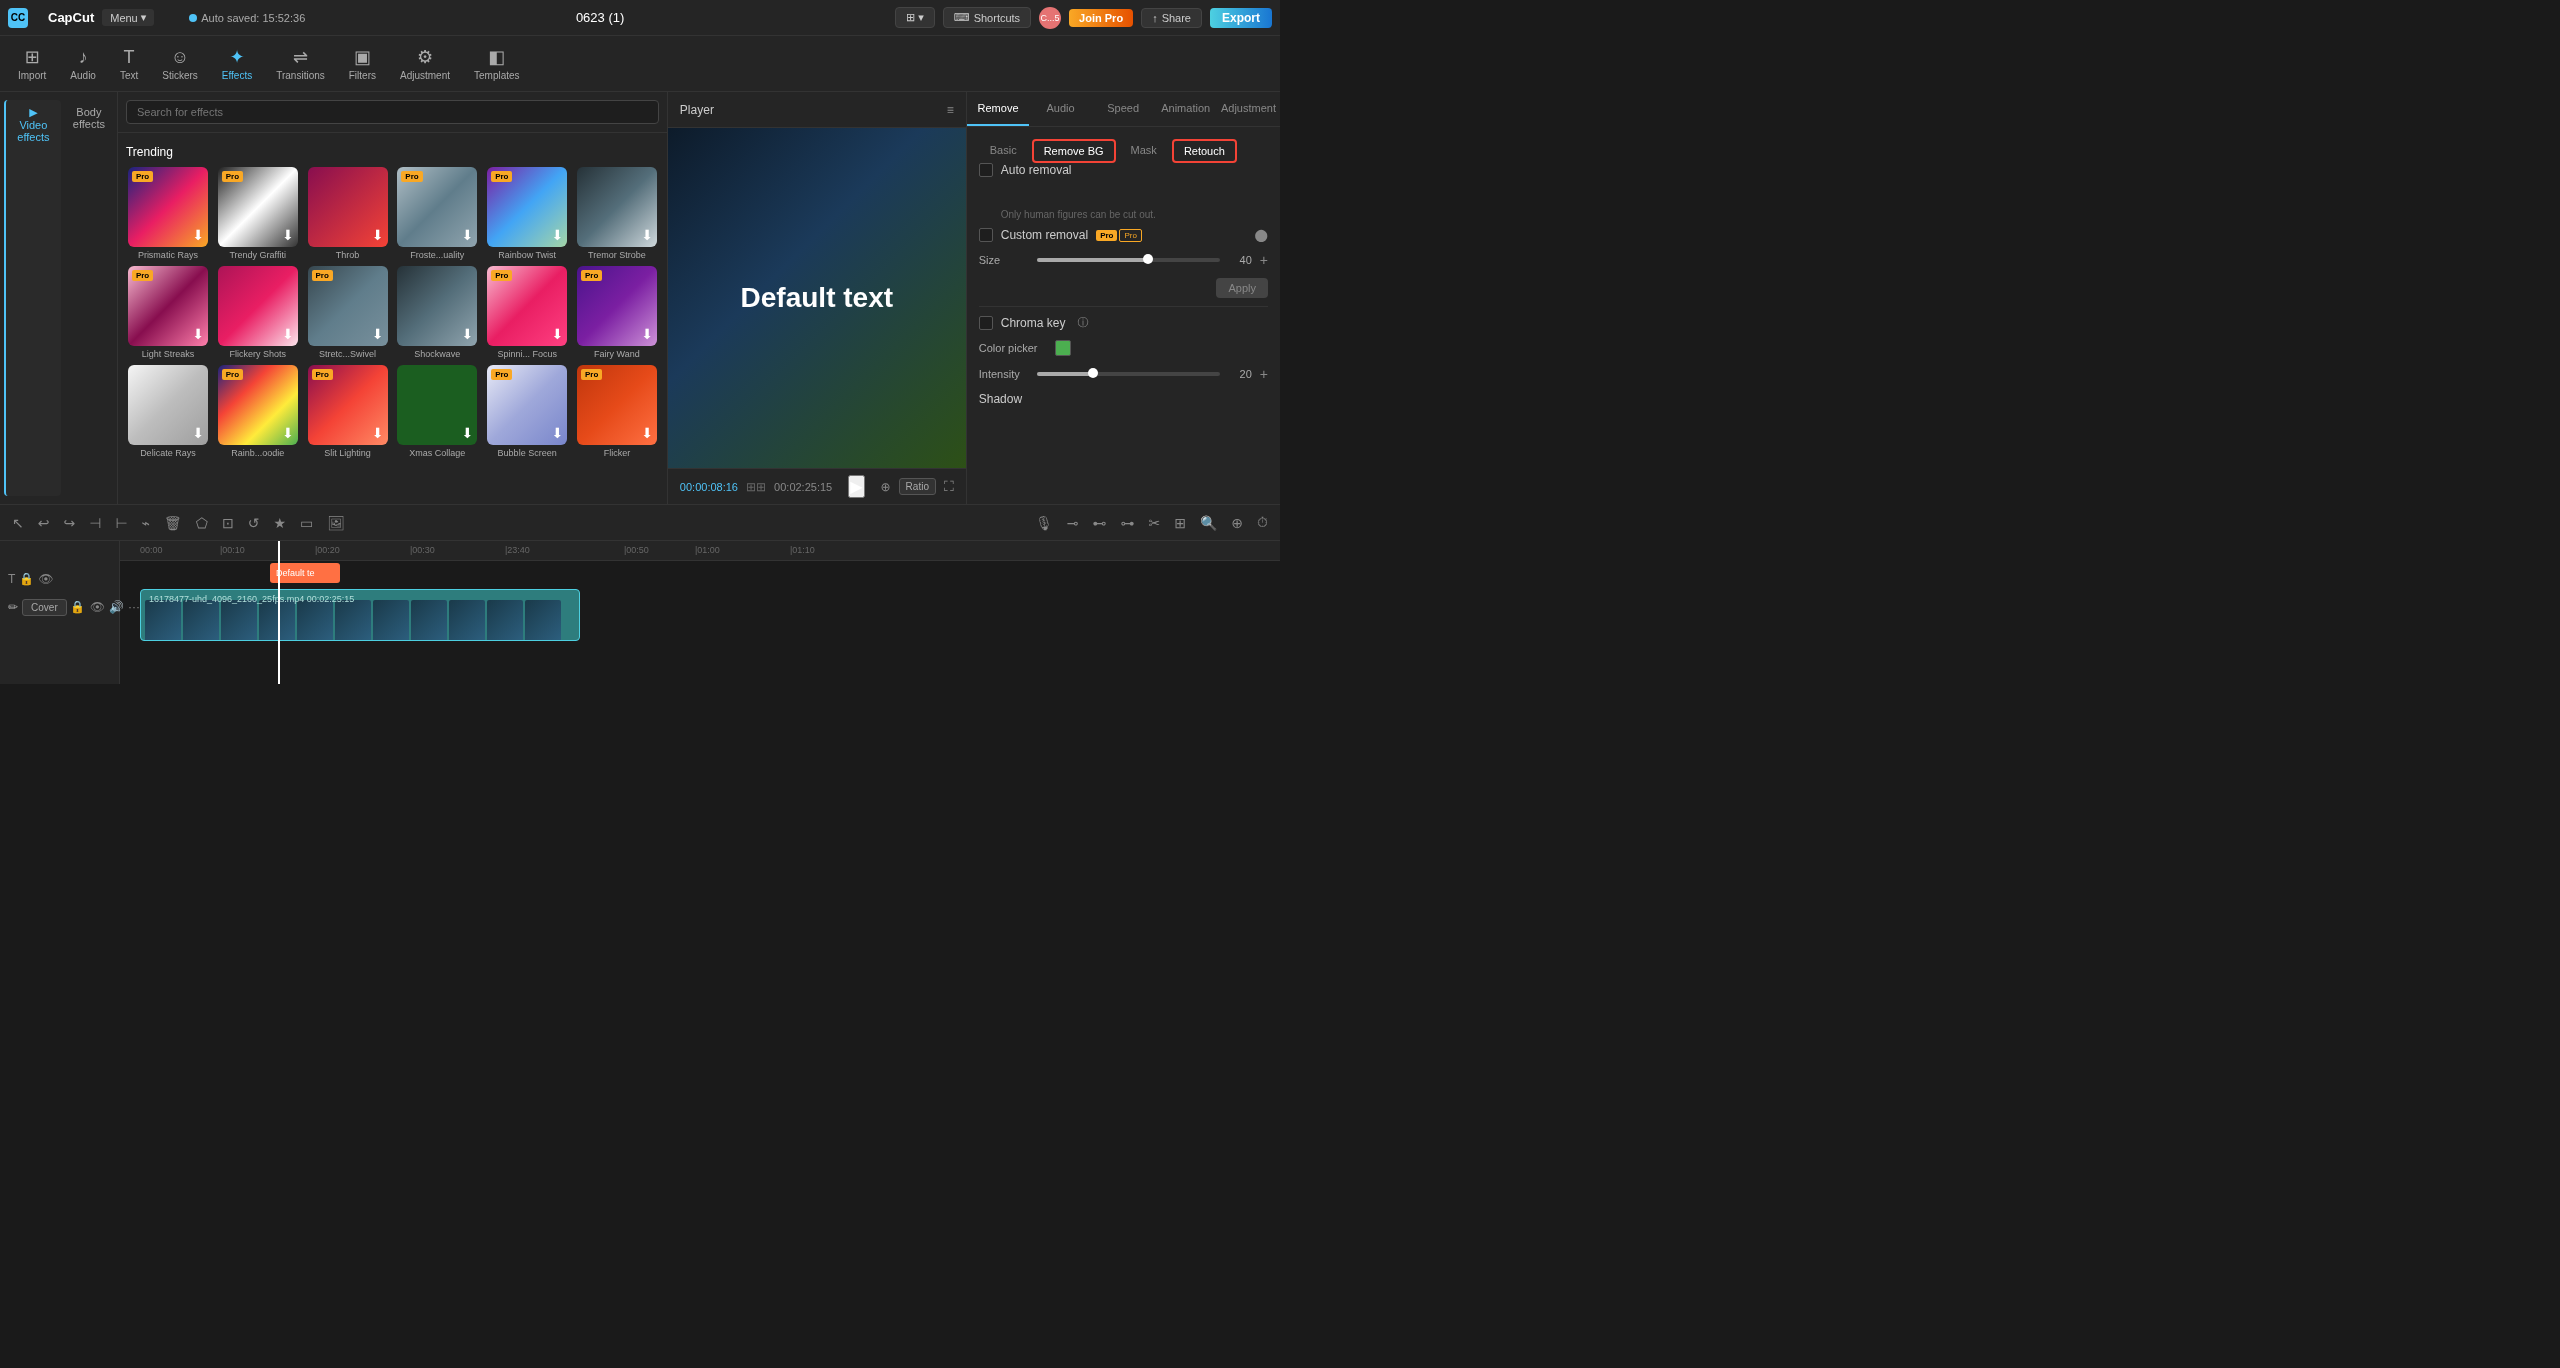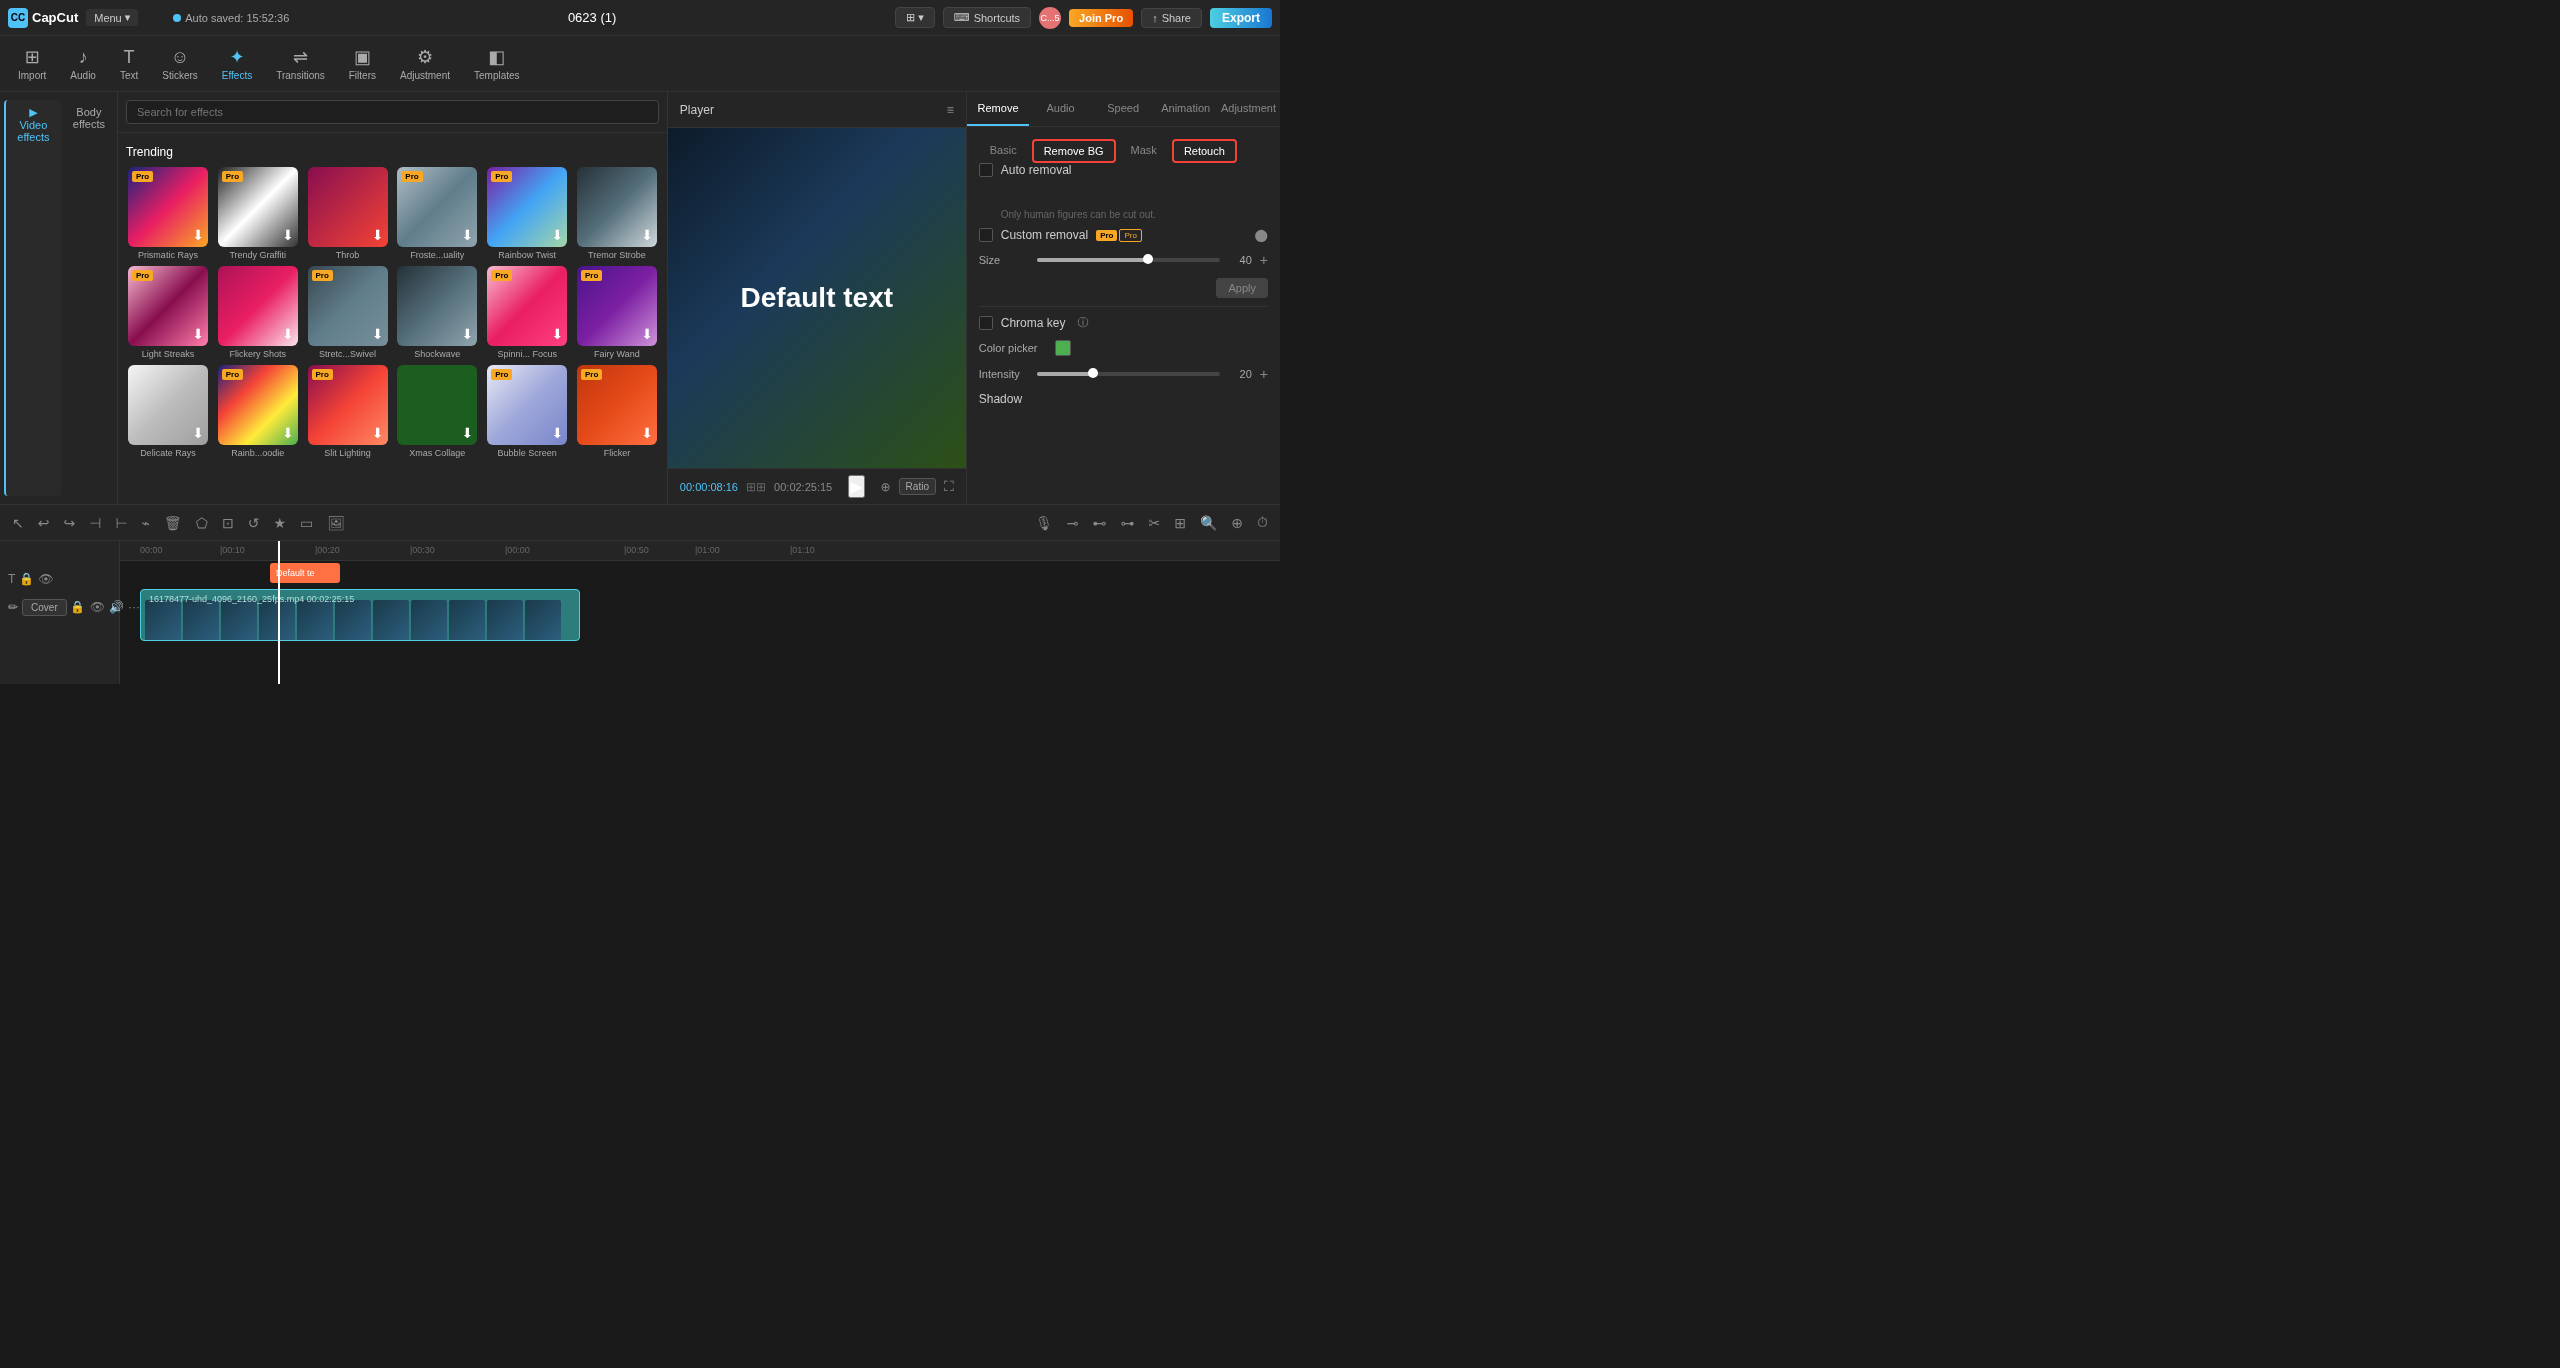--- a/index.html
+++ b/index.html
@@ -1,20 +1,20 @@
 <!DOCTYPE html>
 <html><head>
   <meta charset="utf-8">
   <style>
     * { box-sizing: border-box; margin: 0; padding: 0; }
     body { background: #1a1a1a; color: #ccc; font-family: 'Segoe UI', Arial, sans-serif; font-size: 12px; overflow: hidden; width: 1280px; height: 684px; }
 
     
     .top-bar { display: flex; align-items: center; height: 36px; background: #252525; border-bottom: 1px solid #333; padding: 0 8px; gap: 8px; }
-    .logo { color: #fff; font-weight: bold; font-size: 13px; display: flex; align-items: center; gap: 4px; text-align: right; }
+    .logo { color: #fff; font-weight: bold; font-size: 13px; display: flex; align-items: center; gap: 20px; text-align: right; }
     .logo-icon { width: 20px; height: 20px; background: #4fc3f7; border-radius: 4px; display: flex; align-items: center; justify-content: center; color: #000; font-size: 10px; font-weight: bold; }
     .menu-btn { background: #333; border: none; color: #ccc; padding: 2px 8px; border-radius: 3px; cursor: pointer; font-size: 11px; display: flex; align-items: center; gap: 3px; }
     .autosave { font-size: 11px; color: #aaa; display: flex; align-items: center; gap: 4px; padding-left: 27px; }
     .autosave-dot { width: 8px; height: 8px; background: #4fc3f7; border-radius: 50%; }
     .top-center { flex: 1; display: flex; justify-content: center; }
     .project-title { font-size: 13px; color: #fff; }
     .top-right { display: flex; align-items: center; gap: 8px; }
     .monitor-btn, .shortcuts-btn, .share-btn { background: #333; border: 1px solid #444; color: #ccc; padding: 3px 10px; border-radius: 4px; cursor: pointer; font-size: 11px; display: flex; align-items: center; gap: 4px; }
     .user-avatar { width: 22px; height: 22px; background: #e57373; border-radius: 50%; display: flex; align-items: center; justify-content: center; color: #fff; font-size: 9px; }
     .join-pro-btn { background: linear-gradient(90deg, #f9a825, #e65100); border: none; color: #fff; padding: 3px 10px; border-radius: 4px; cursor: pointer; font-size: 11px; font-weight: bold; }
@@ -493,21 +493,21 @@
         <span class="tl-icon">🔊</span>
         <span class="tl-icon">···</span>
       </div>
     </div>
     <div class="timeline-tracks">
       <div class="tl-ruler">
         <span class="tl-tick" style="left:20px">00:00</span>
         <span class="tl-tick" style="left:100px">|00:10</span>
         <span class="tl-tick" style="left:195px">|00:20</span>
         <span class="tl-tick" style="left:290px">|00:30</span>
-        <span class="tl-tick" style="left:385px">|00:00</span>
+        <span class="tl-tick" style="left:385px">|23:40</span>
         <span class="tl-tick" style="left:504px">|00:50</span>
         <span class="tl-tick" style="left:575px">|01:00</span>
         <span class="tl-tick" style="left:670px">|01:10</span>
         <div class="tl-playhead" style="left:158px;height:120px"></div>
       </div>
       <div class="tl-track-area">
 
         <div class="tl-clip tl-text-clip" style="left:150px;width:70px">
           <span>Default te</span>
         </div>

